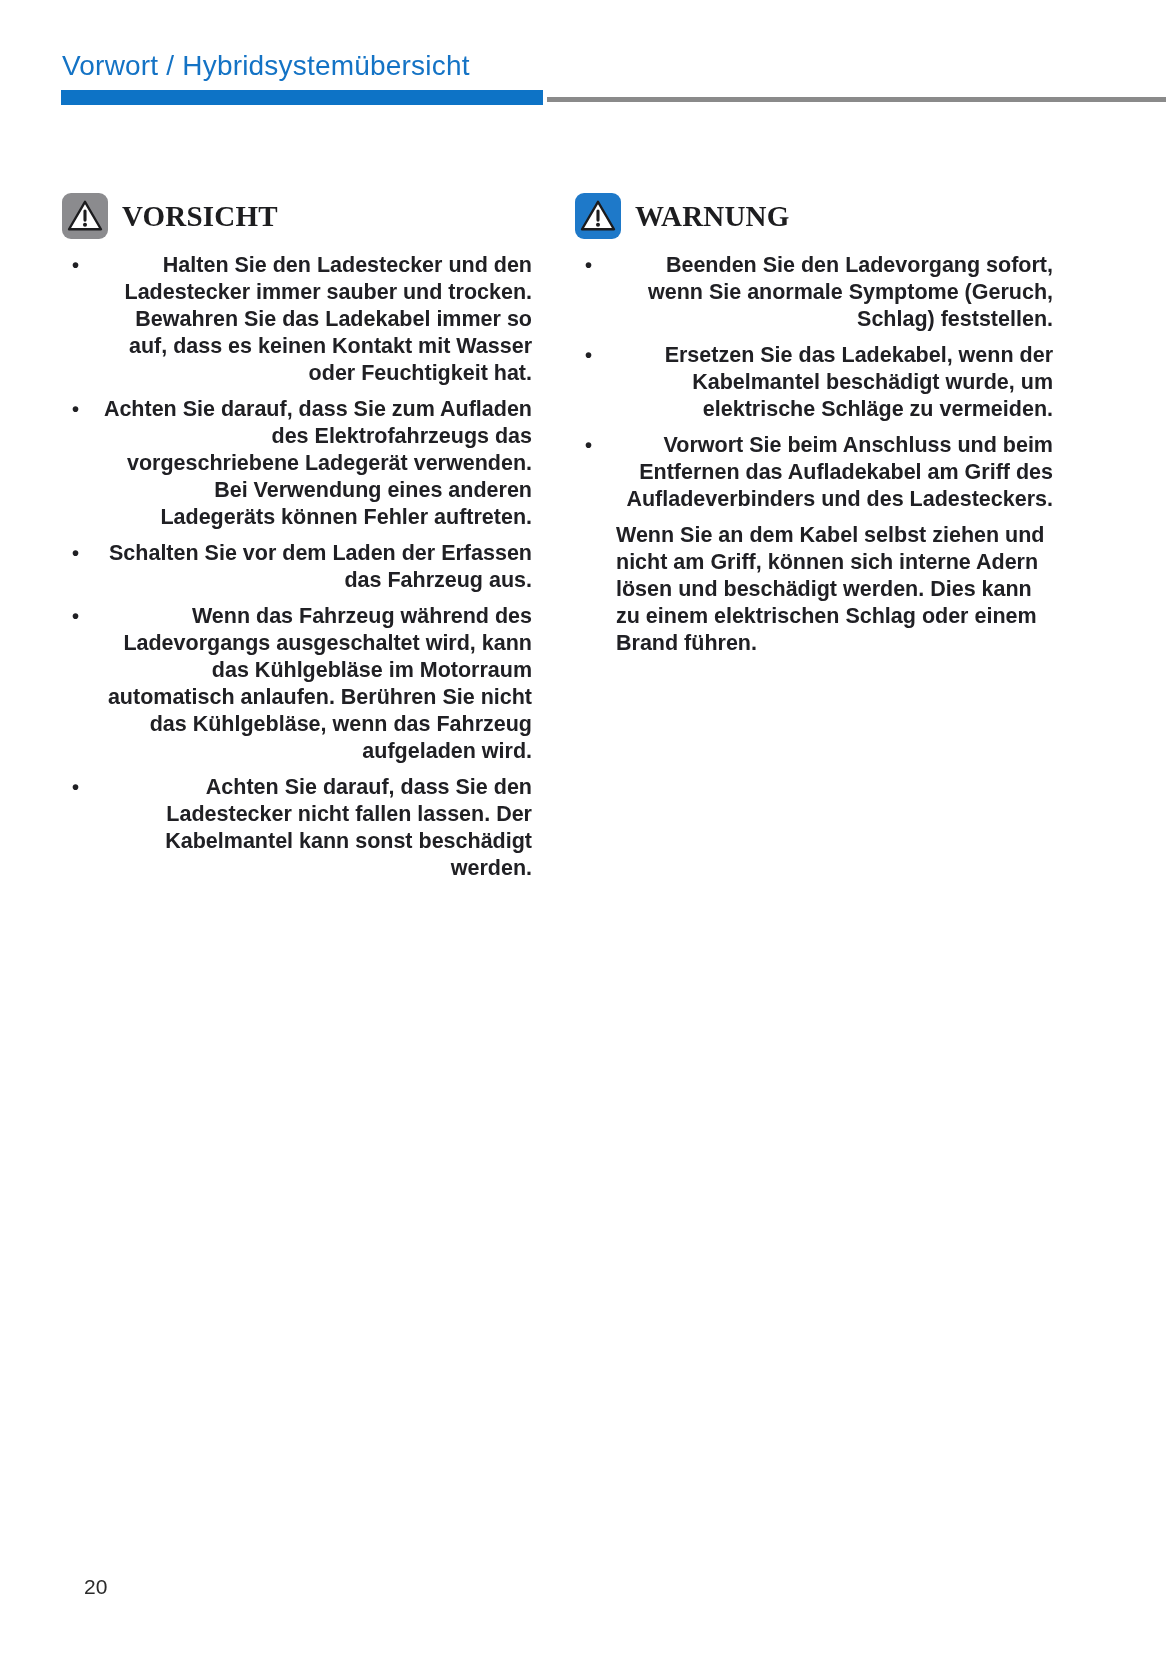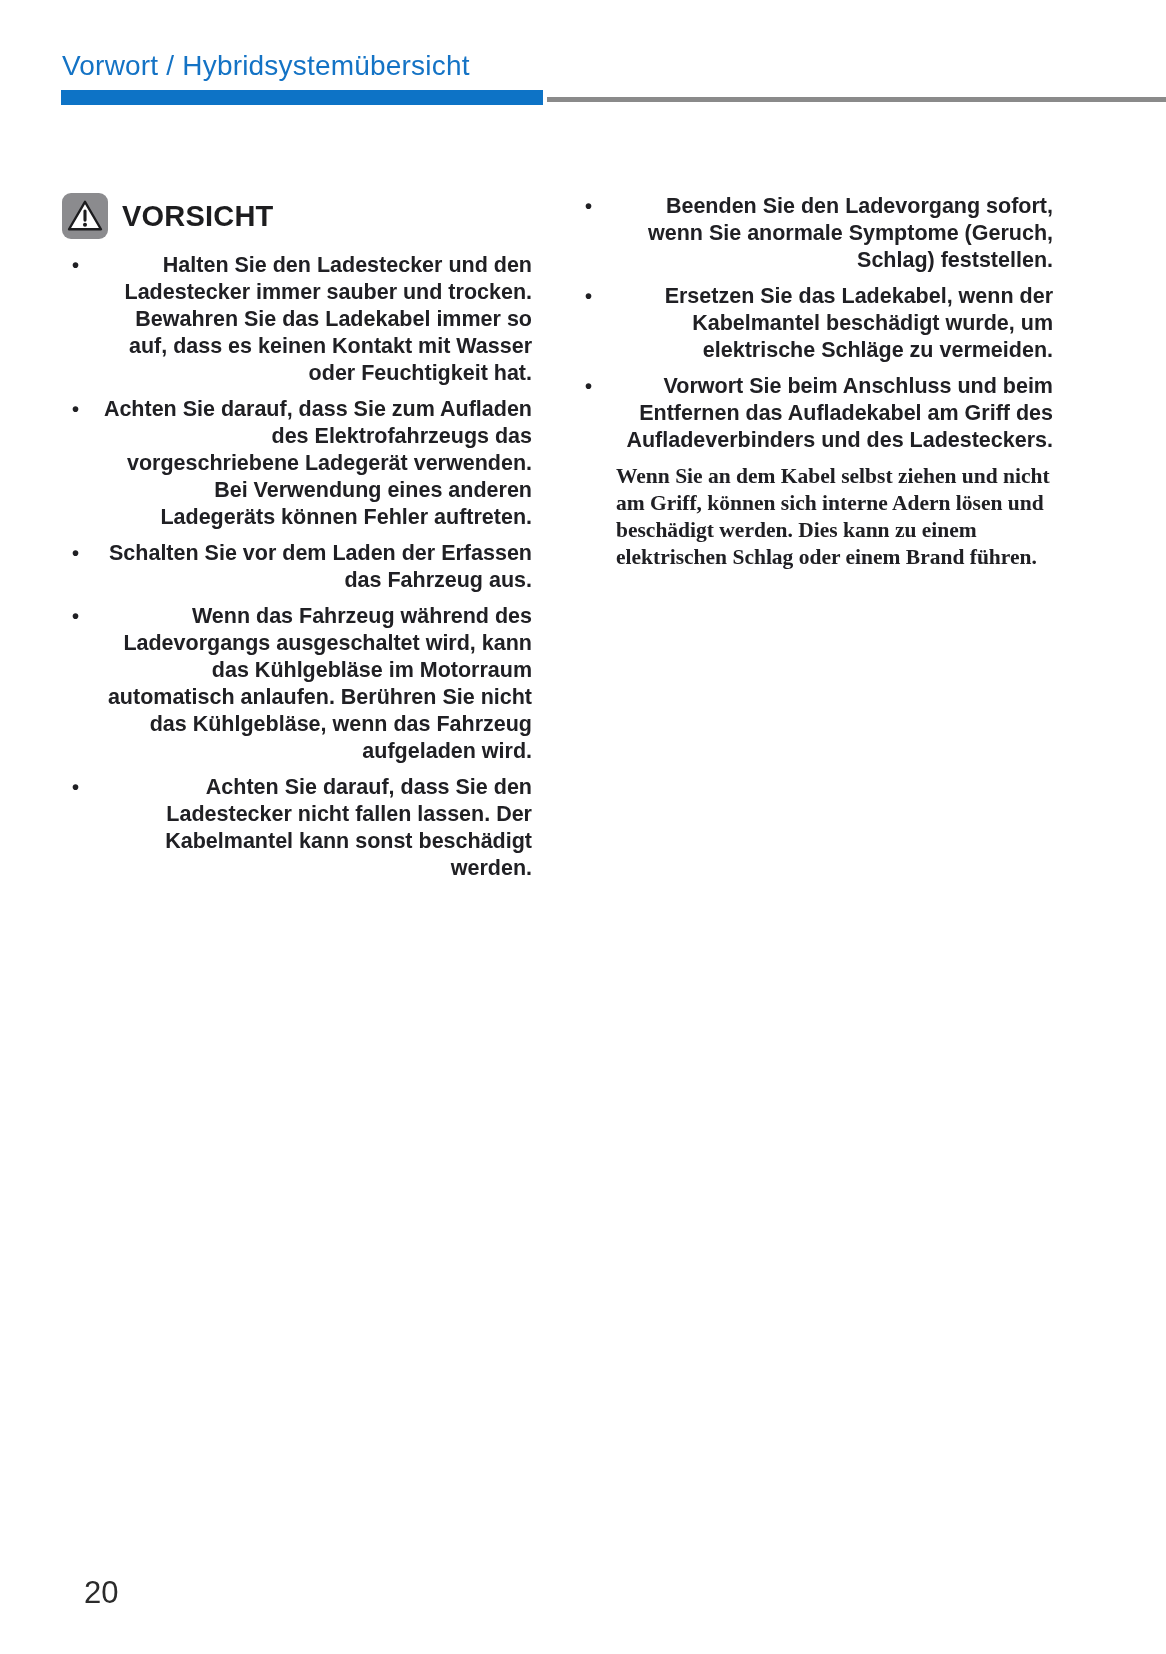--- a/index.html
+++ b/index.html
@@ -35,20 +35,21 @@
     background:var(--divider-gray);
   }
   .column{
     position:absolute;top:193px;
   }
   .column.left{left:62px;width:470px;}
   .column.right{left:575px;width:478px;}
   .section-heading{
     display:flex;align-items:center;
     margin-bottom:13px;
+    font-family:Liberation Serif, serif;
   }
   .icon-badge{
     width:46px;height:46px;border-radius:9px;
     display:flex;align-items:center;justify-content:center;
     flex:0 0 auto;
   }
   .icon-badge.gray{background:var(--caution-icon-bg);}
   .icon-badge.blue{background:var(--warning-icon-bg);}
   .icon-badge svg{width:42px;height:42px;display:block;}
   .section-title{
@@ -64,25 +65,24 @@
   .bullet-item .marker{
     flex:0 0 41px;
     padding-left:10px;
     font-size:20px;
   }
   .bullet-item .text{flex:1 1 auto;text-align:right;}
   .note-paragraph{
     margin-left:41px;margin-top:8px;
     font-size:21.5px;line-height:27px;font-weight:700;
     color:var(--body-text);
-    font-family:Liberation Serif, serif;
   }
   .page-number{
     position:absolute;left:84px;top:1575px;
-    font-size:31px;font-weight:400;color:#2b2b2b;
+    font-size:21px;font-weight:400;color:#2b2b2b;
   }
 </style>
 </head>
 <body>
 
 <div class="breadcrumb">Vorwort / Hybridsystemübersicht</div>
 <div class="header-bar-blue"></div>
 <div class="header-rule-gray"></div>
 
 <div class="column left">
@@ -112,20 +112,30 @@
     <span class="marker">•</span>
     <span class="text">Wenn das Fahrzeug während des Ladevorgangs ausgeschaltet wird, kann das Kühlgebläse im Motorraum automatisch anlaufen. Berühren Sie nicht das Kühlgebläse, wenn das Fahrzeug aufgeladen wird.</span>
   </div>
   <div class="bullet-item">
     <span class="marker">•</span>
     <span class="text">Achten Sie darauf, dass Sie den Ladestecker nicht fallen lassen. Der Kabelmantel kann sonst beschädigt werden.</span>
   </div>
 </div>
 
 <div class="column right">
+  <div class="section-heading">
+    <span class="icon-badge blue">
+      <svg viewBox="0 0 46 46" aria-hidden="true">
+        <path d="M23 7.5 L40.5 37.5 L5.5 37.5 Z" fill="#ffffff" stroke="#1c1c1e" stroke-width="2.6" stroke-linejoin="round"></path>
+        <path d="M23 17.5 L23 27.5" stroke="#1c1c1e" stroke-width="3.4" stroke-linecap="round"></path>
+        <circle cx="23" cy="32.6" r="2.2" fill="#1c1c1e"></circle>
+      </svg>
+    </span>
+    <span class="section-title">WARNUNG</span>
+  </div>
   <div class="bullet-item">
     <span class="marker">•</span>
     <span class="text">Beenden Sie den Ladevorgang sofort, wenn Sie anormale Symptome (Geruch, Schlag) feststellen.</span>
   </div>
   <div class="bullet-item">
     <span class="marker">•</span>
     <span class="text">Ersetzen Sie das Ladekabel, wenn der Kabelmantel beschädigt wurde, um elektrische Schläge zu vermeiden.</span>
   </div>
   <div class="bullet-item">
     <span class="marker">•</span>

